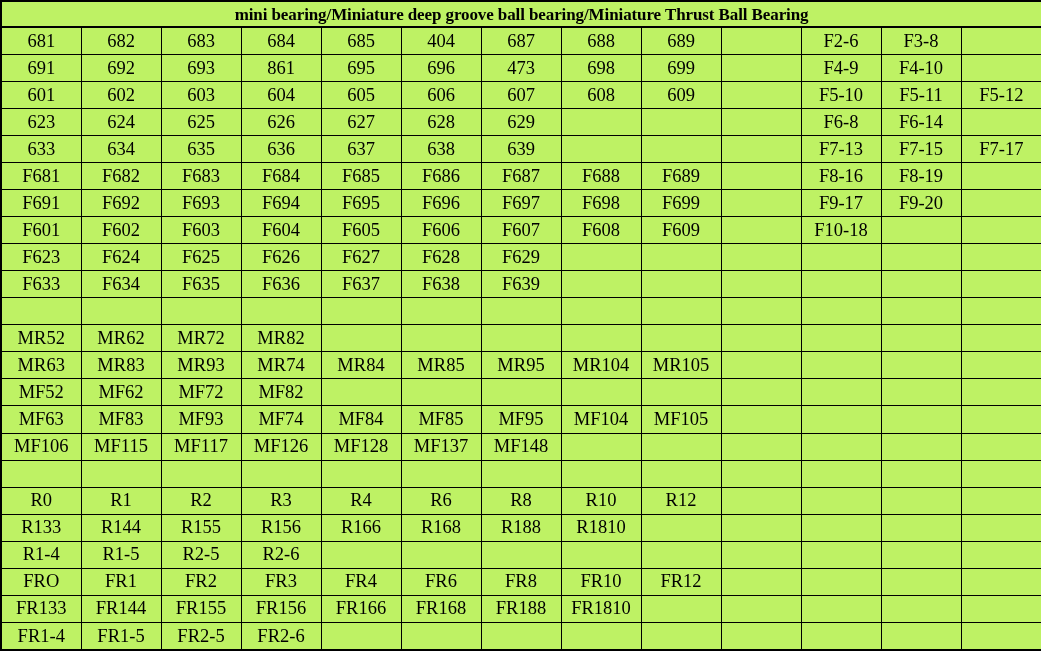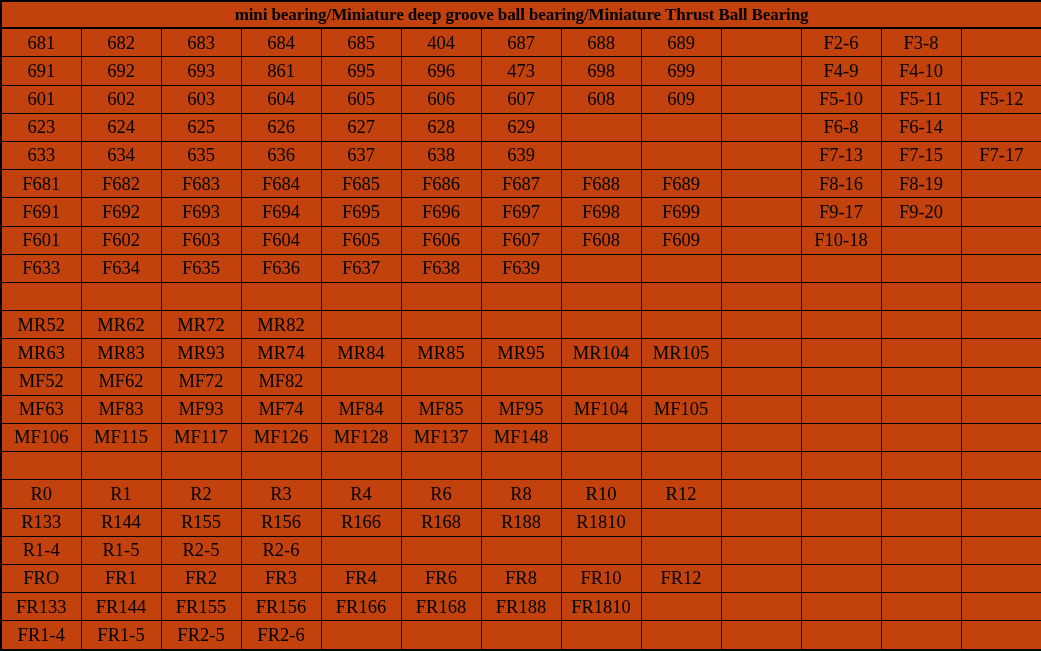--- a/index.html
+++ b/index.html
@@ -9,21 +9,21 @@
     background: #ffffff;
   }
   body {
     font-family: "Liberation Serif", "DejaVu Serif", serif;
     color: #000000;
   }
   #sheet {
     width: 1041px;
     height: 651px;
     box-sizing: border-box;
-    background: #c2410c;
+    background: #bef264;
     overflow: hidden;
     position: relative;
   }
   table.bearing-table {
     border-collapse: collapse;
     table-layout: fixed;
     width: 1041px;
     height: 651px;
     border: 2px solid #000000;
     box-sizing: border-box;
@@ -193,20 +193,35 @@
           <td>F606</td>
           <td>F607</td>
           <td>F608</td>
           <td>F609</td>
           <td class="empty"></td>
           <td>F10-18</td>
           <td class="empty"></td>
           <td class="empty"></td>
         </tr>
         <tr>
+          <td>F623</td>
+          <td>F624</td>
+          <td>F625</td>
+          <td>F626</td>
+          <td>F627</td>
+          <td>F628</td>
+          <td>F629</td>
+          <td class="empty"></td>
+          <td class="empty"></td>
+          <td class="empty"></td>
+          <td class="empty"></td>
+          <td class="empty"></td>
+          <td class="empty"></td>
+        </tr>
+        <tr>
           <td>F633</td>
           <td>F634</td>
           <td>F635</td>
           <td>F636</td>
           <td>F637</td>
           <td>F638</td>
           <td>F639</td>
           <td class="empty"></td>
           <td class="empty"></td>
           <td class="empty"></td>

